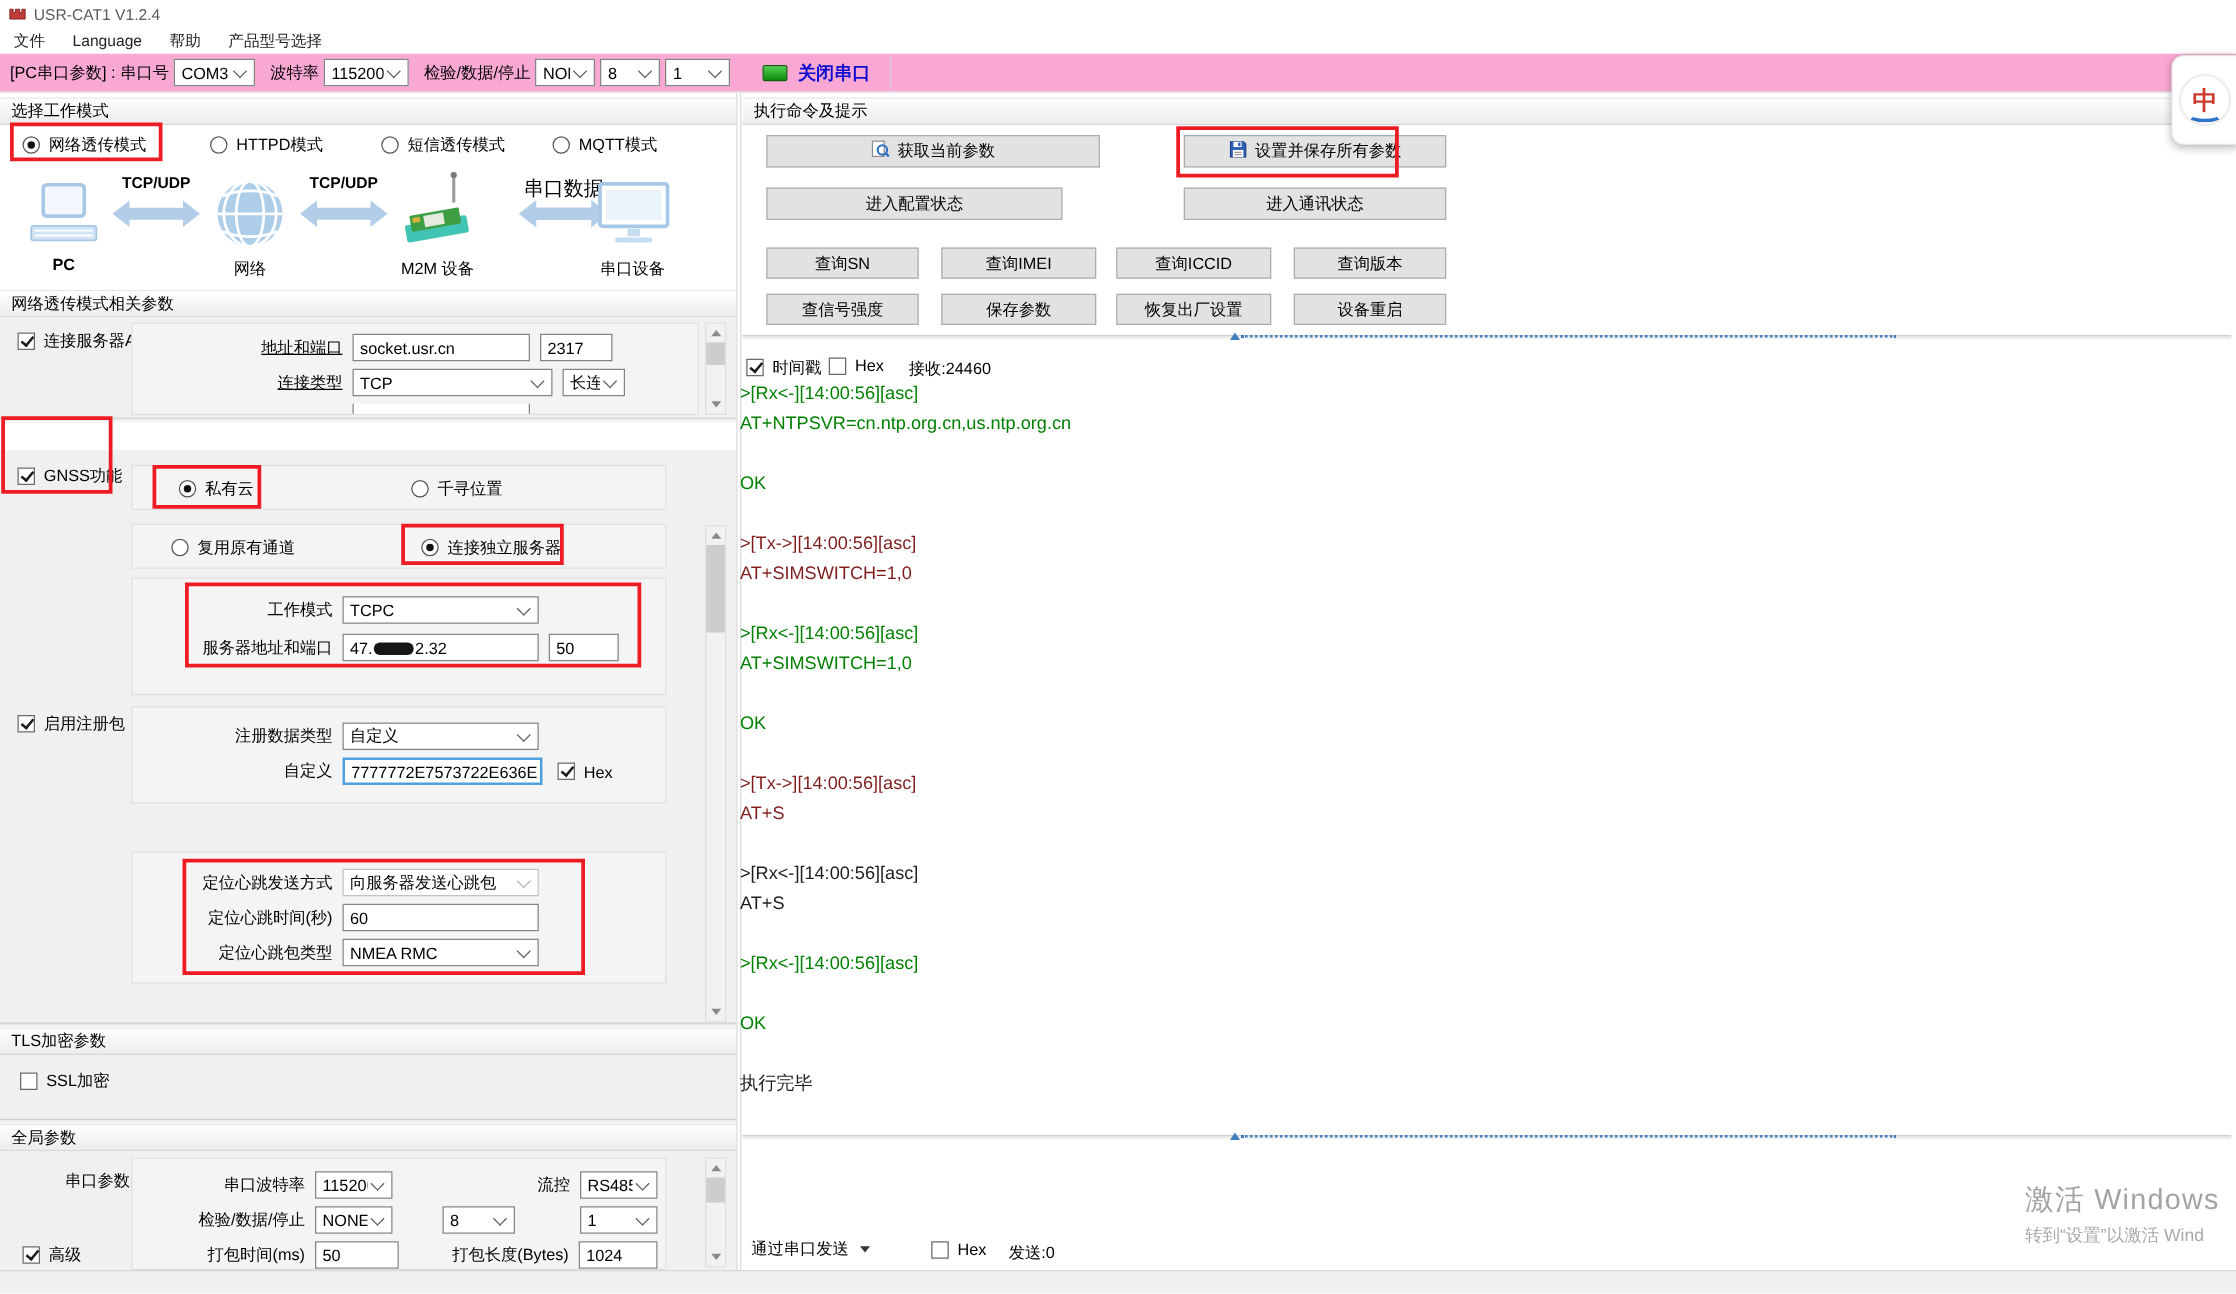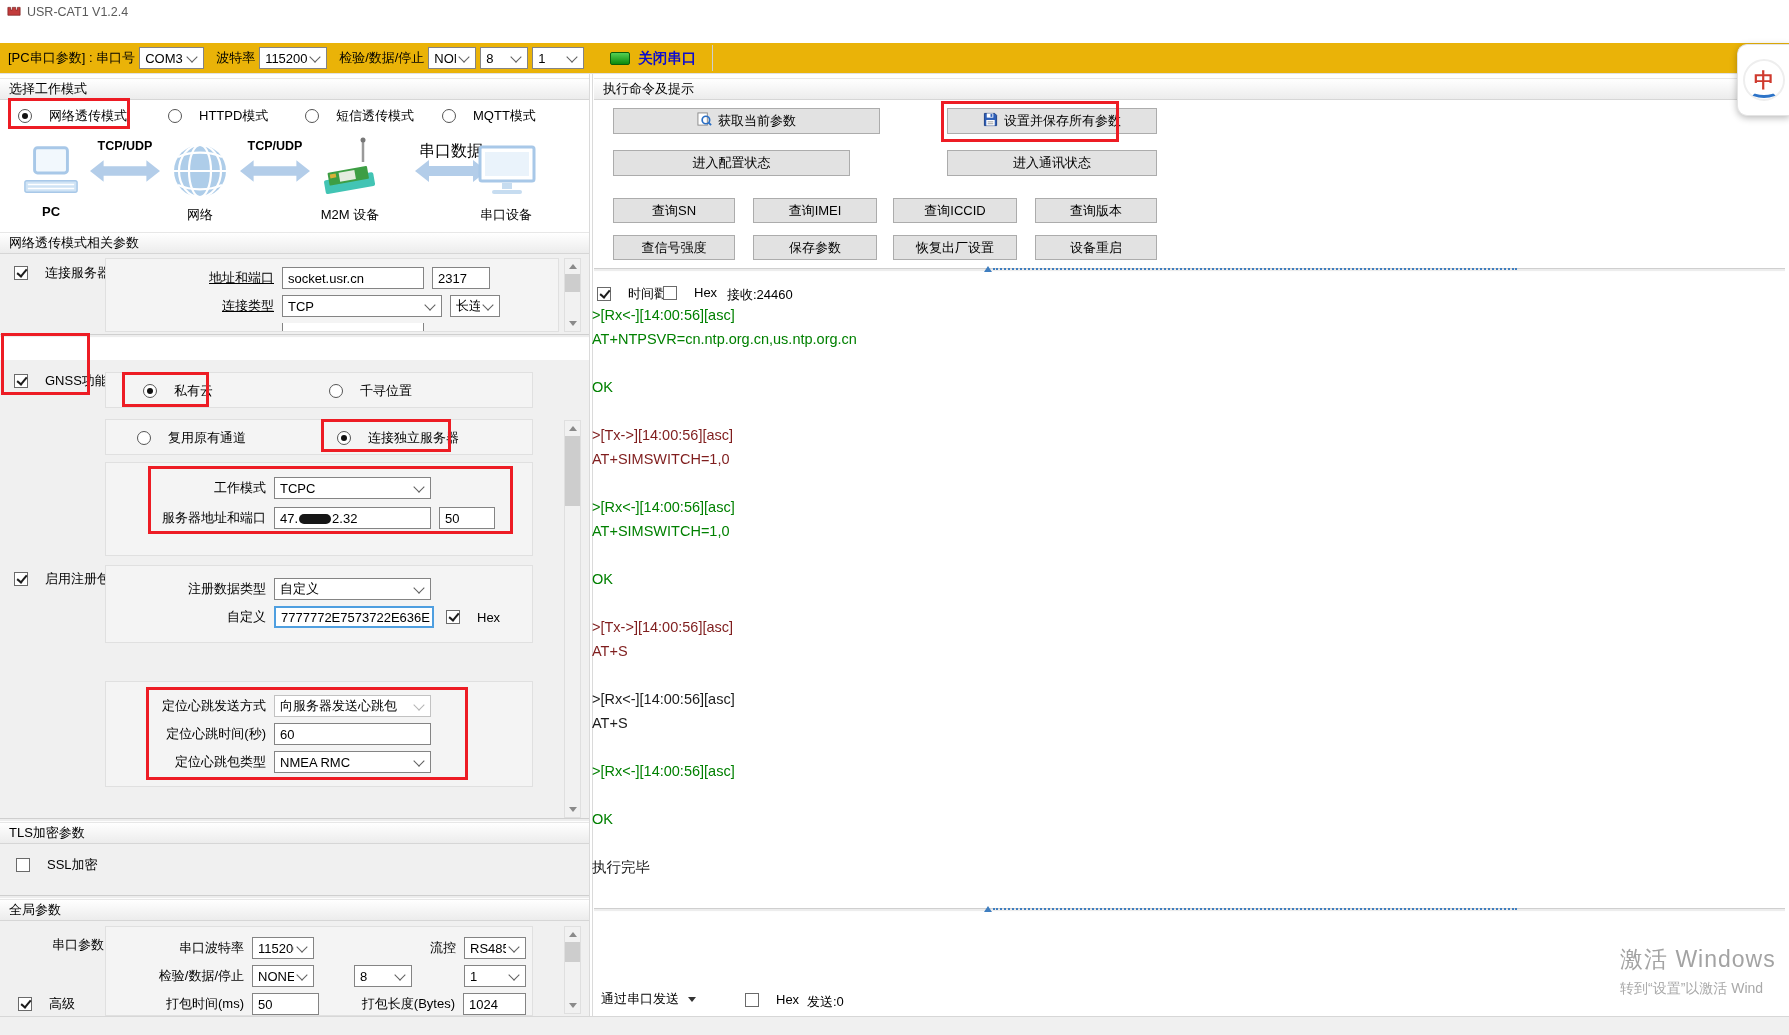--- a/index.html
+++ b/index.html
@@ -3,38 +3,38 @@
 <meta charset="utf-8">
 <style>
   html,body{margin:0;padding:0;background:#fff;}
   #win{position:relative;width:1789px;height:1035px;background:#fff;overflow:hidden;
        font-family:"Liberation Sans","DejaVu Sans",sans-serif;font-size:13px;color:#000;}
   .abs{position:absolute;}
   
   #titlebar{left:0;top:0;width:100%;height:23px;display:flex;align-items:center;padding-left:7px;gap:6px;color:#5a5a5a;font-size:12.5px;box-sizing:border-box;}
   #menubar{left:0;top:23px;width:100%;height:20px;display:flex;align-items:center;font-size:12.5px;color:#1f1f1f;}
   .menu-item{padding:0 11px;}
-  #toolbar{left:0;top:43px;width:100%;height:31px;display:flex;align-items:center;padding-left:8px;border-bottom:1px solid #e2e2e2;box-sizing:border-box;background:#eab308;}
+  #toolbar{left:0;top:43px;width:100%;height:31px;display:flex;align-items:center;padding-left:8px;border-bottom:1px solid #e2e2e2;box-sizing:border-box;background:#f9a8d4;}
   #btn-close-serial{display:flex;align-items:center;gap:8px;margin-left:26px;cursor:default;}
   #close-ind{width:18px;height:11px;border:1px solid #0a5f0a;border-radius:2px;background:linear-gradient(#53d053,#0c8a0c);}
   #close-label{color:#0c0cd0;font-weight:bold;font-size:14.5px;}
   #tb-sep{width:1px;height:26px;background:#cfcfcf;margin-left:16px;}
   
   .sel{background:#fff;border:1px solid #848484;height:22px;display:flex;align-items:center;padding:0 2px 0 5px;box-sizing:border-box;overflow:hidden;white-space:nowrap;}
   .sel .txt{flex:1 1 auto;overflow:hidden;}
   .sel.dis{border-color:#c2c2c2;}
   .chev{width:7px;height:7px;border-right:1.6px solid #5f5f5f;border-bottom:1.6px solid #5f5f5f;transform:rotate(45deg);flex:none;margin:-3px 5px 0 4px;}
   .sel.dis .chev{border-color:#b5b5b5;}
   .inp{background:#fff;border:1px solid #848484;height:22px;box-sizing:border-box;display:flex;align-items:center;padding:0 5px;overflow:hidden;white-space:nowrap;}
   .inp.focus{border:2px solid #4f9fe0;}
   .cb{width:14px;height:14px;border:1px solid #6a6a6a;background:#fff;display:inline-block;position:relative;flex:none;box-sizing:border-box;}
   .cb.on::after{content:"";position:absolute;left:2px;top:2px;width:8px;height:4px;border-left:2px solid #1c1c1c;border-bottom:2px solid #1c1c1c;transform:rotate(-50deg);}
   .rb{width:14px;height:14px;border:1px solid #555;border-radius:50%;background:#fff;display:inline-block;flex:none;position:relative;box-sizing:border-box;}
   .rb.on::after{content:"";position:absolute;left:3px;top:3px;width:6px;height:6px;background:#111;border-radius:50%;}
-  .cbgroup,.rgroup{display:flex;align-items:center;gap:17px;white-space:nowrap;}
+  .cbgroup,.rgroup{display:flex;align-items:center;gap:7px;white-space:nowrap;}
   .band{background:linear-gradient(#ffffff,#ececec);border-top:1px solid #e7e7e7;border-bottom:1px solid #d6d6d6;display:flex;align-items:center;padding-left:9px;box-sizing:border-box;height:22px;}
   .ridge{height:4px;border-top:1px solid #cfcfcf;border-bottom:1px solid #fdfdfd;background:#ededed;box-sizing:border-box;}
   .graybg{background:#f0f0f0;}
   .ibox{background:#f4f4f4;border:1px solid #e0e0e0;box-sizing:border-box;}
   .frow{display:flex;align-items:center;margin-bottom:6px;}
   .mb8{margin-bottom:8px;}
   .flabel{text-align:right;padding-right:8px;flex:none;white-space:nowrap;}
   .nl{width:168px;text-decoration:underline;} .g3l{width:160px;} .gll{width:138px;}
   .redbox{border:3px solid #ed1c24;pointer-events:none;z-index:9;box-sizing:border-box;}
   .cmdbtn{background:#e2e2e2;border:1px solid #acacac;display:flex;align-items:center;justify-content:center;gap:6px;box-sizing:border-box;font-size:13px;white-space:nowrap;}
@@ -142,20 +142,26 @@
 
 <div id="win">
 
   <div id="titlebar" class="abs">
     <span><svg width="14" height="14" viewBox="0 0 16 16">
           <path d="M1 14 V5 h3 v3 h2 V5 h4 v3 h2 V5 h3 v9 z" fill="#c23b3b" stroke="#7a2020" stroke-width="0.8"></path>
         </svg></span>
     <span>USR-CAT1 V1.2.4</span>
   </div>
 
+  <div id="menubar" class="abs">
+    <span class="menu-item">文件</span>
+    <span class="menu-item">Language</span>
+    <span class="menu-item">帮助</span>
+    <span class="menu-item">产品型号选择</span>
+  </div>
 
   <div id="toolbar" class="abs">
     <span>[PC串口参数] : 串口号</span>
     <div class="sel w65 ml4">
         <span class="txt">COM3</span>
         <span class="chev"></span>
       </div>
     <span class="ml12">波特率</span>
     <div class="sel w68 ml4">
         <span class="txt">115200</span>

